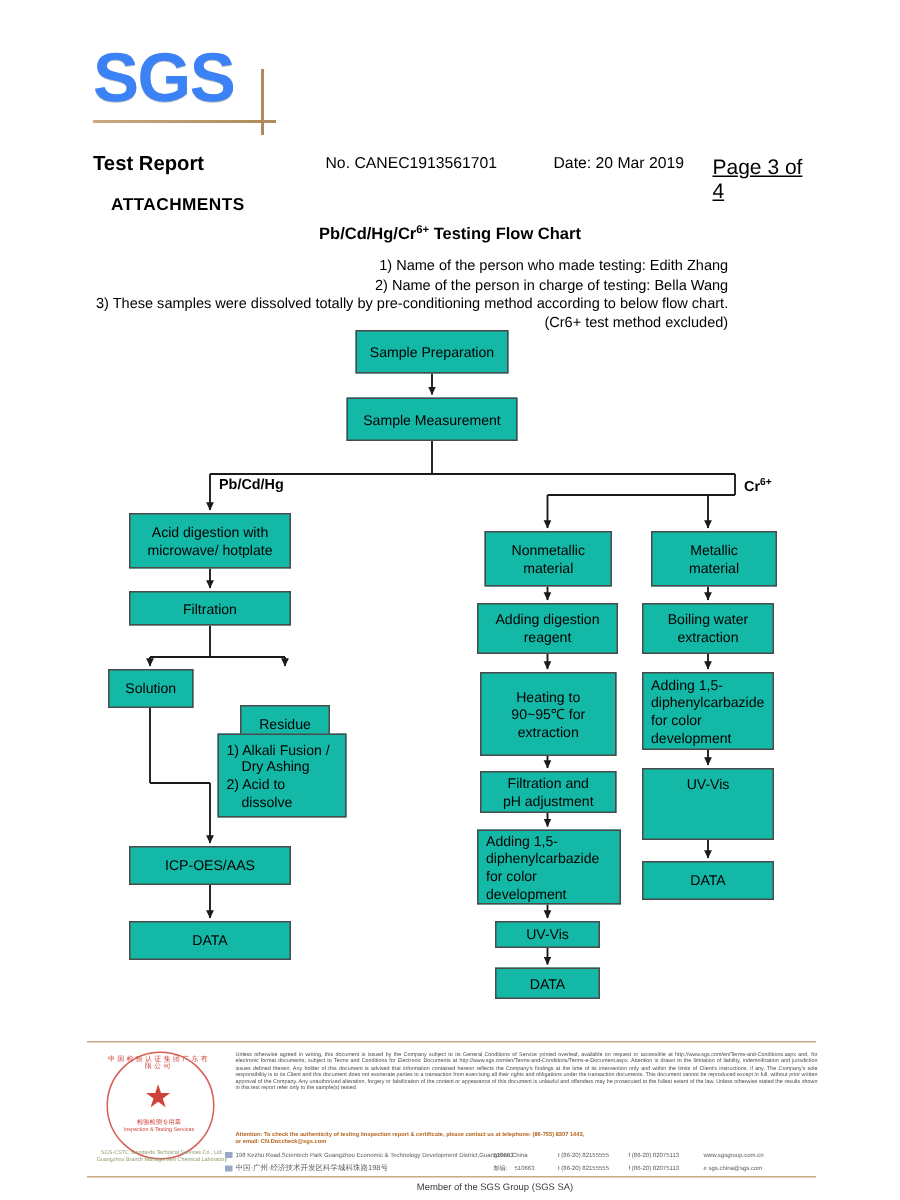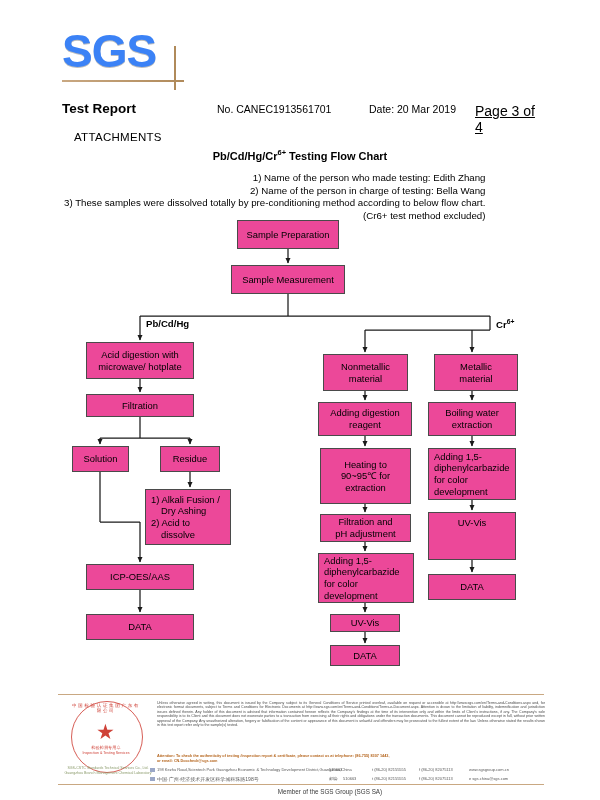--- a/index.html
+++ b/index.html
@@ -82,21 +82,21 @@
     top: 2px;
     font-size: 14px;
     text-decoration: underline;
   }
 
   .attachments {
     position: absolute;
     left: 74px;
     top: 131px;
     font-size: 11.5px;
-    font-weight: normal;
+    font-weight: bold;
     letter-spacing: 0.3px;
   }
 
   .flow-title {
     position: absolute;
     left: 0;
     top: 148px;
     width: 600px;
     text-align: center;
     font-size: 11px;
@@ -119,21 +119,21 @@
     position: absolute;
     left: 0;
     top: 0;
     width: 600px;
     height: 800px;
     pointer-events: none;
   }
   .node {
     position: absolute;
     border: 1px solid #4a4a4a;
-    background: #ec4899;
+    background: #14b8a6;
     box-sizing: border-box;
     font-size: 9.4px;
     line-height: 11.6px;
     display: flex;
     align-items: center;
     justify-content: center;
     text-align: center;
     padding: 2px 3px;
   }
   .node.left-align {
@@ -388,21 +388,21 @@
 </div>
 
 <div class="node" style="left:86px; top:394px; width:108px; height:23px;">
   <span>Filtration</span>
 </div>
 
 <div class="node" style="left:72px; top:446px; width:57px; height:26px;">
   <span>Solution</span>
 </div>
 
-<div class="node" style="left:160px; top:446px; width:60px; height:26px;">
+<div class="node" style="left:160px; top:470px; width:60px; height:26px;">
   <span>Residue</span>
 </div>
 
 <div class="node left-align" style="left:145px; top:489px; width:86px; height:56px; flex-direction:column; align-items:flex-start; justify-content:center;">
   <span>1) Alkali Fusion /</span>
   <span style="padding-left:10px;">Dry Ashing</span>
   <span>2) Acid to</span>
   <span style="padding-left:10px;">dissolve</span>
 </div>
 

